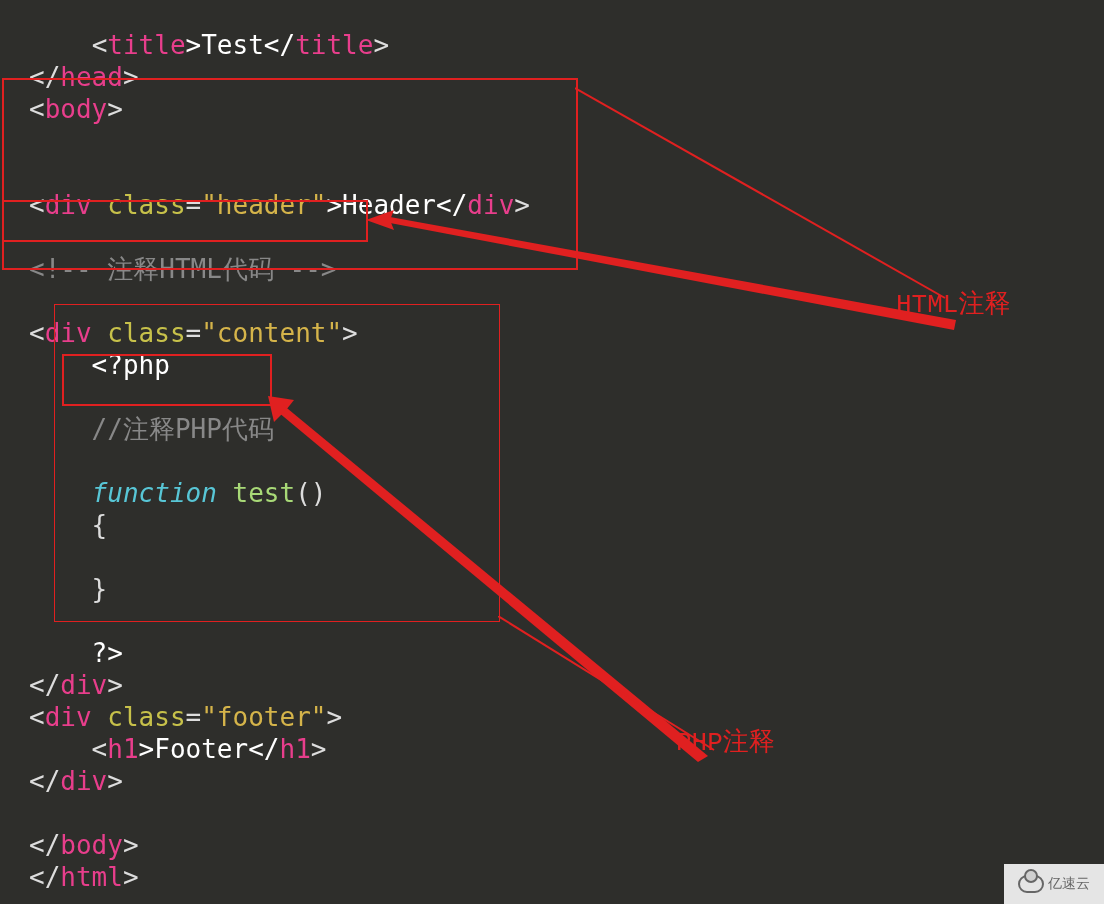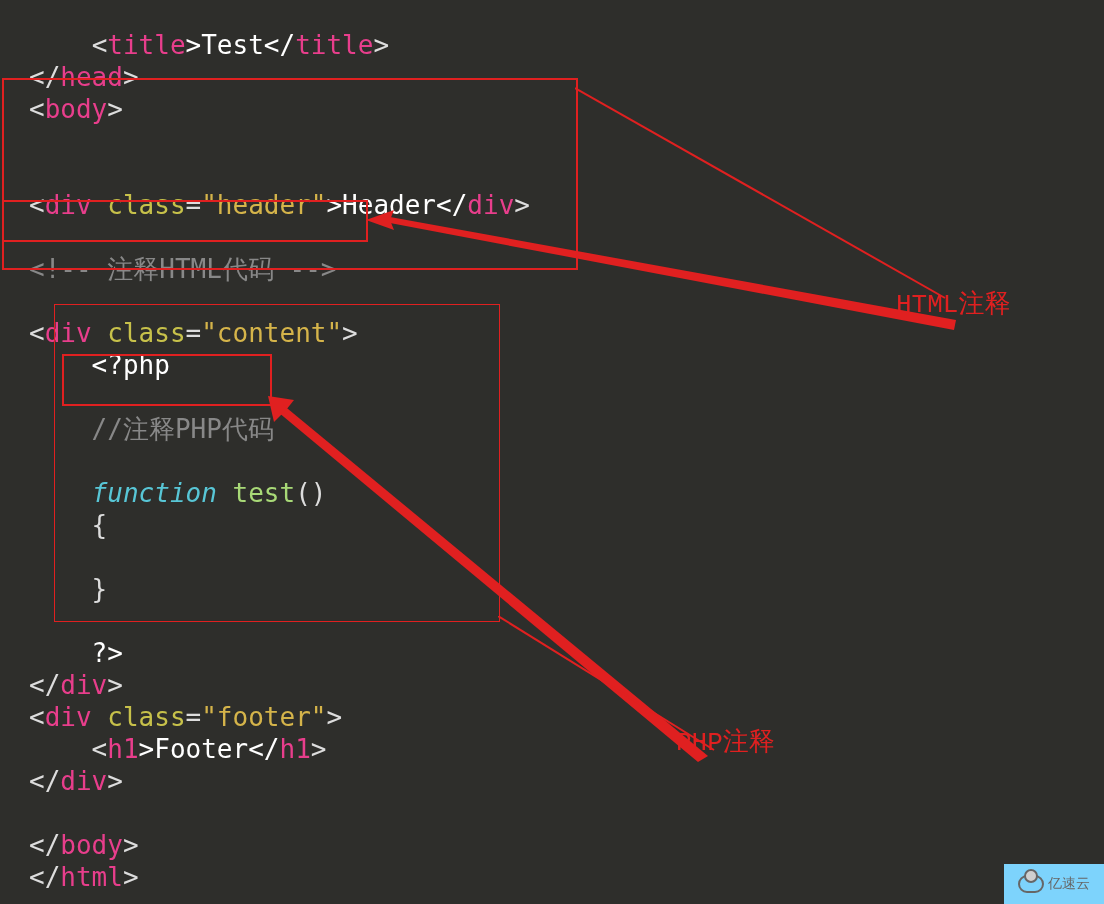--- a/index.html
+++ b/index.html
@@ -33,21 +33,21 @@
   .label{position:absolute;color:#e02020;font-size:26px;font-family:inherit}
 
   .arrow{position:absolute;pointer-events:none}
   .arrow svg{display:block}
 
   
   .watermark{
     position:absolute;
     right:0;bottom:0;
     width:100px;height:40px;
-    background:#7dd3fc;
+    background:#e5e5e5;
     color:#666;
     font-size:14px;
     font-family:sans-serif;
     display:flex;align-items:center;justify-content:center;
     gap:4px;
   }
   .watermark .cloud{
     width:22px;height:14px;border:2px solid #666;border-radius:10px;
     position:relative;
   }

